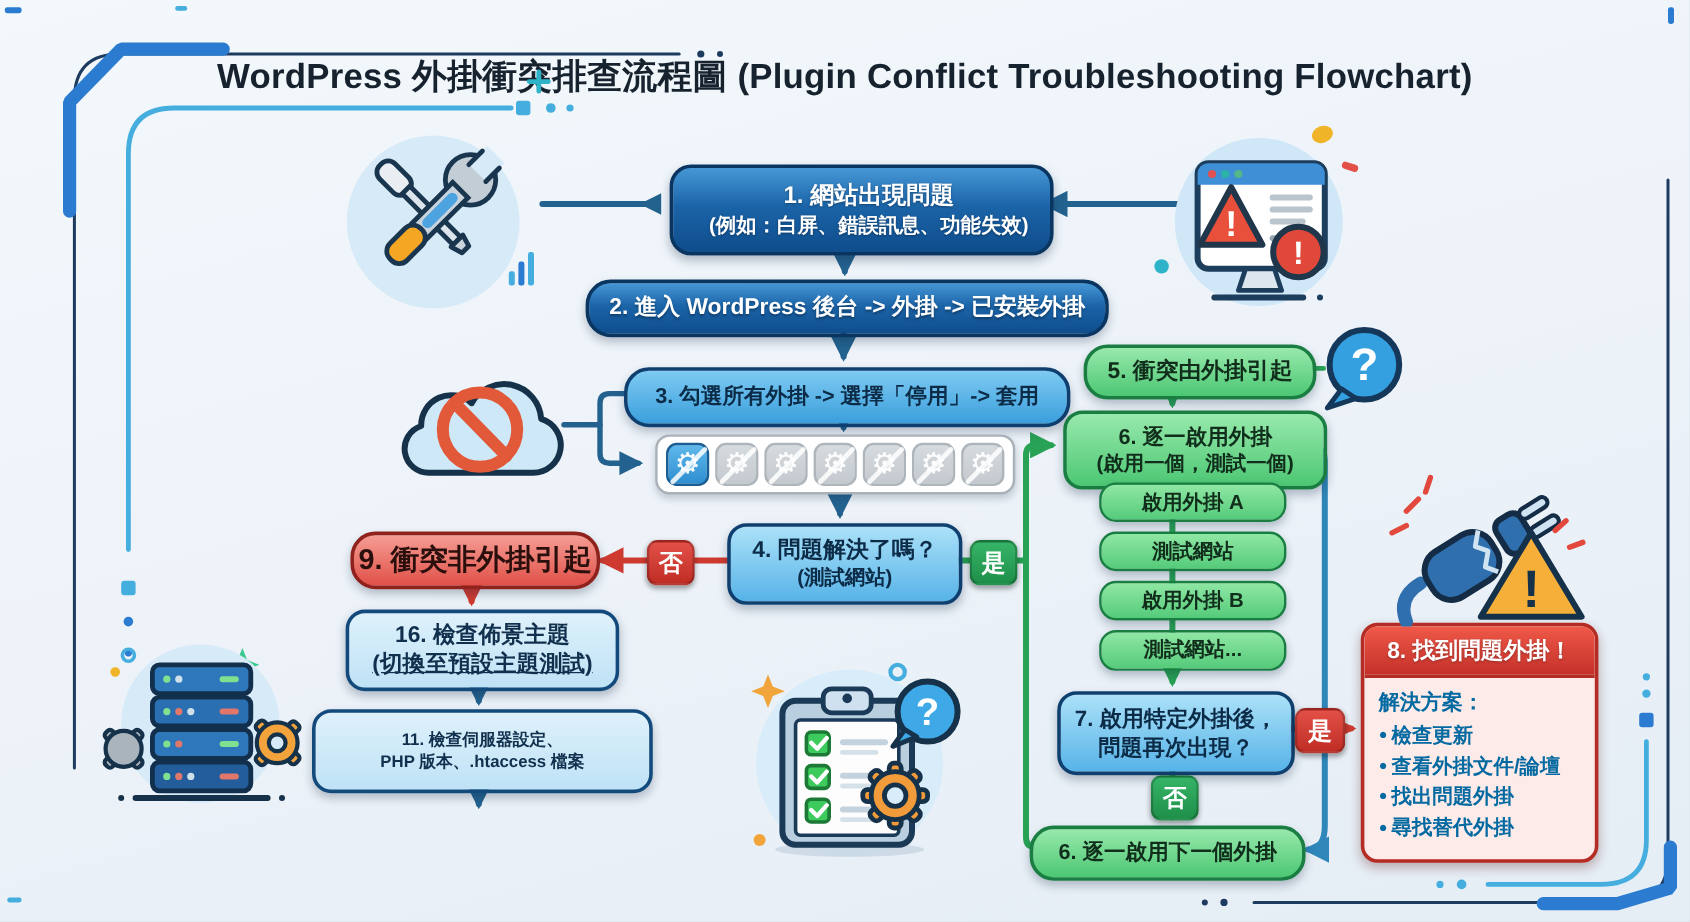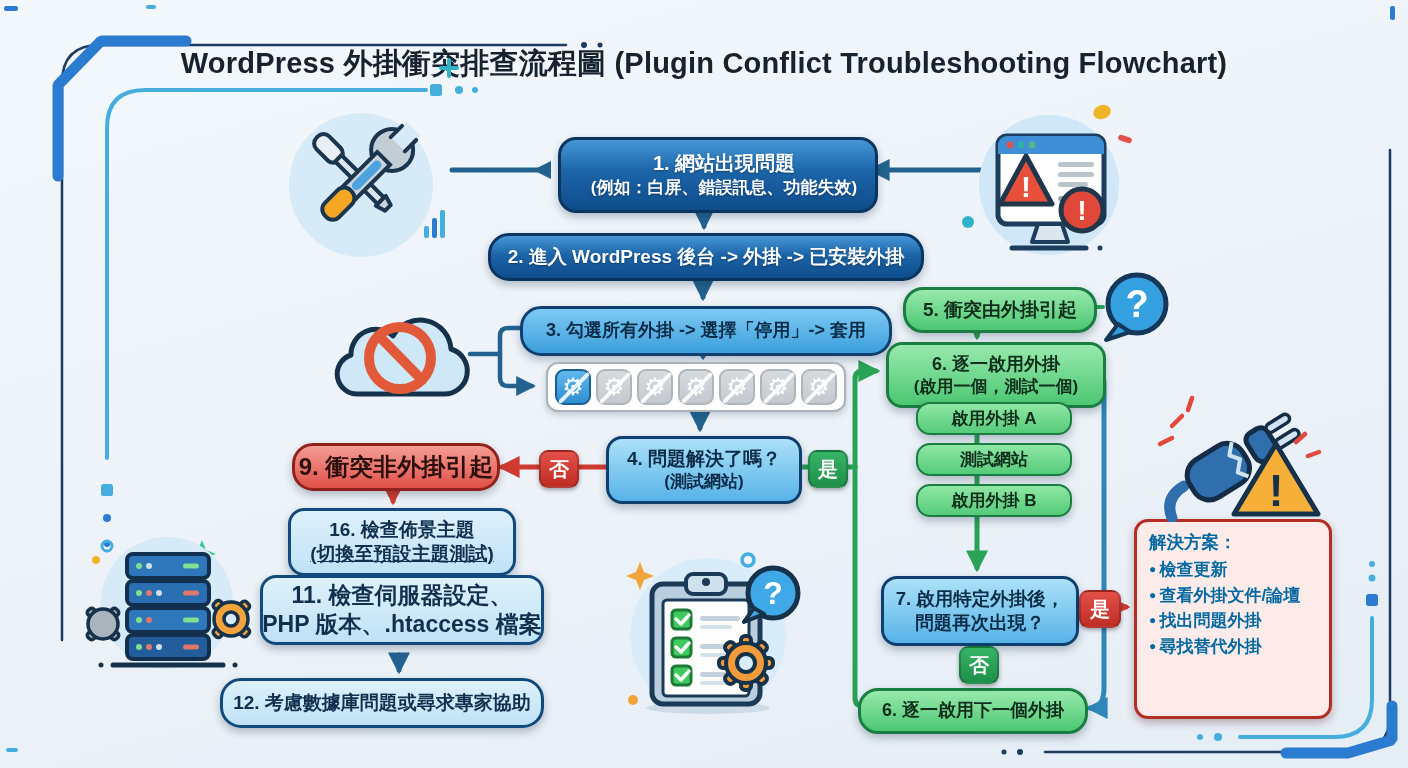--- a/index.html
+++ b/index.html
@@ -191,52 +191,53 @@
   </div>
   <div class="box gsub" style="left:916px;top:402px;width:152px;height:29px;border-radius:14px;font-size:17px;">
     <span class="l1">啟用外掛 A</span>
   </div>
   <div class="box gsub" style="left:916px;top:443px;width:152px;height:29px;border-radius:14px;font-size:17px;">
     <span class="l1">測試網站</span>
   </div>
   <div class="box gsub" style="left:916px;top:484px;width:152px;height:29px;border-radius:14px;font-size:17px;">
     <span class="l1">啟用外掛 B</span>
   </div>
+  <div class="box gsub" style="left:916px;top:525px;width:152px;height:30px;border-radius:14px;font-size:17px;">
+    <span class="l1">測試網站...</span>
+  </div>
 
   <div class="box blue4" style="left:881px;top:576px;width:192px;height:64px;border-radius:16px;font-size:18.5px;">
     <span class="l1">7. 啟用特定外掛後，</span>
     <span class="l2">問題再次出現？</span>
   </div>
   <div class="box green" style="left:858px;top:688px;width:224px;height:40px;border-radius:20px;font-size:18px;">
     <span class="l1">6. 逐一啟用下一個外掛</span>
   </div>
 
   <div class="n8">
+    <div class="n8h">8. 找到問題外掛！</div>
     <div class="n8b">
       <div class="bt">解決方案：</div>
       <div class="bullet">檢查更新</div>
       <div class="bullet">查看外掛文件/論壇</div>
       <div class="bullet">找出問題外掛</div>
       <div class="bullet">尋找替代外掛</div>
     </div>
   </div>
 
   <div class="box red9" style="left:292px;top:443px;width:202px;height:42px;border-radius:21px;font-size:24px;">
     <span class="l1">9. 衝突非外掛引起</span>
   </div>
   <div class="box lightb" style="left:288px;top:508px;width:222px;height:62px;border-radius:16px;font-size:19px;">
     <span class="l1">16. 檢查佈景主題</span>
     <span class="l2" style="font-size:19px;text-decoration:underline;">(切換至預設主題測試)</span>
   </div>
-  <div class="box lightb" style="left:260px;top:575px;width:278px;height:64px;border-radius:16px;font-size:23px;">
+  <div class="box lightb" style="left:260px;top:591px;width:278px;height:64px;border-radius:16px;font-size:14px;">
     <span class="l1">11. 檢查伺服器設定、</span>
     <span class="l2">PHP 版本、.htaccess 檔案</span>
-  </div>
-  <div class="box lightb" style="left:220px;top:678px;width:318px;height:44px;border-radius:21px;font-size:19px;">
-    <span class="l1">12. 考慮數據庫問題或尋求專家協助</span>
   </div>
 
   <div class="badge bred" style="left:539px;top:450px;width:36px;height:34px;">否</div>
   <div class="badge bgreen" style="left:808px;top:450px;width:36px;height:34px;">是</div>
   <div class="badge bgreen" style="left:959px;top:646px;width:36px;height:34px;">否</div>
   <div class="badge bred" style="left:1079px;top:590px;width:38px;height:34px;">是</div>
 
   <svg class="icon" style="left:283px;top:103px;" width="156" height="156" viewBox="0 0 156 156">
     <circle cx="78" cy="82" r="72" fill="#d7eaf8"></circle>
     <g transform="rotate(-45 78 78)">

